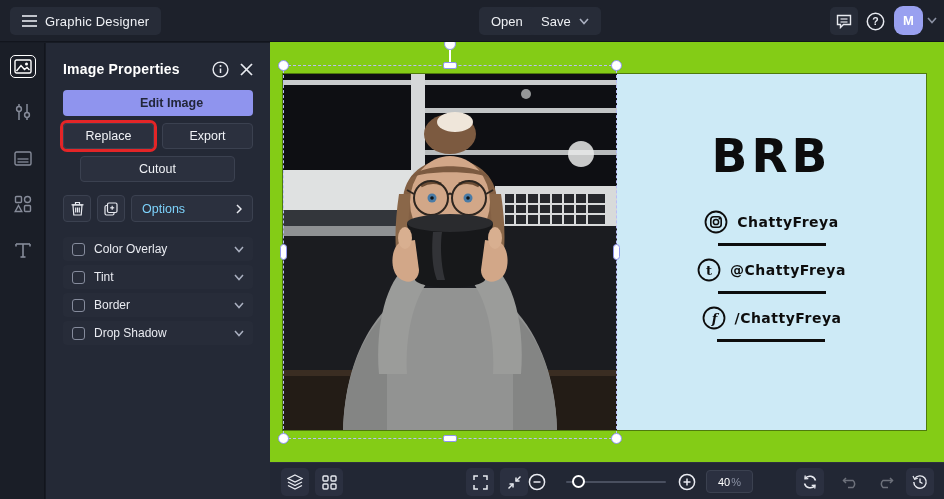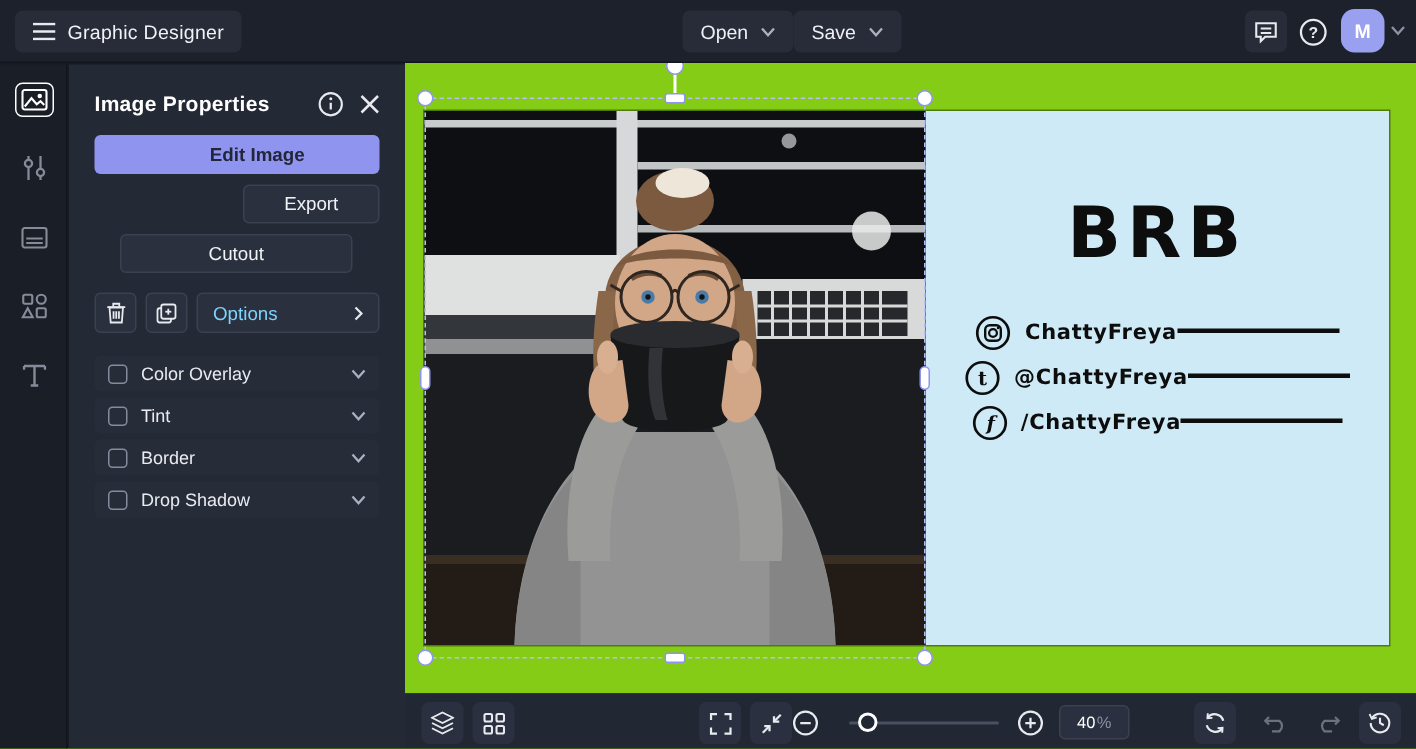--- a/index.html
+++ b/index.html
@@ -18,21 +18,21 @@
     background:#1d212b; border-bottom:1px solid #12151d;
   }
   .tb-box {
     position:absolute; top:7px; height:28px;
     background:#272c38; border-radius:5px;
     display:flex; align-items:center; gap:8px;
     padding:0 12px; cursor:pointer;
   }
   .tb-title-box { left:10px; }
   .tb-title { font-size:13px; color:#f0f2f6; font-weight:400; letter-spacing:.2px; }
-  .tb-open { left:455px;justify-content:center; }
+  .tb-open { left:479px;justify-content:center; }
   .tb-save { left:529px;text-align:right; }
   .tb-btn-label { font-size:13px; color:#eef0f4; }
   .chev { width:10px; height:7px; }
   .tb-icon-btn {
     position:absolute; top:7px; width:28px; height:28px;
     background:#272c38; border-radius:5px;
     display:flex; align-items:center; justify-content:center; cursor:pointer;
   }
   .tb-help { position:absolute; top:7px; width:28px; height:28px; display:flex; align-items:center; justify-content:center; cursor:pointer; }
   .avatar {
@@ -119,21 +119,21 @@
   .design-panel {
     width:309px; height:356px; background:#cdeaf6; flex:none;
     display:flex; flex-direction:column; align-items:center;
   }
   .brb {
     margin-top:58px;
     font-family:"DejaVu Sans", sans-serif;
     font-size:47px; font-weight:900; color:#0d0d0d; letter-spacing:4px; line-height:1;
   }
   .social { margin-top:28px; display:flex; flex-direction:column; align-items:center; }
-  .social-row { display:flex; flex-direction:row; align-items:center; }
+  .social-row { display:flex; flex-direction:column; align-items:center; }
   .social-line { display:flex; align-items:center; gap:9px; height:30px; }
   .handle {
     font-family:"DejaVu Sans", sans-serif;
     font-size:14px; font-weight:bold; color:#0d0d0d; letter-spacing:.5px;
   }
   .rule { width:108px; height:3px; background:#0d0d0d; margin:6px 0 9px 0; }
 
   
   .selection {
     position:absolute; left:13px; top:23px; width:334px; height:374px;
@@ -333,20 +333,23 @@
           <g stroke="#e8eaf0" stroke-width="1.7">
             <line x1="1" y1="1" x2="12" y2="12"></line>
             <line x1="12" y1="1" x2="1" y2="12"></line>
           </g>
         </svg>
     </span>
   </div>
 
   <div class="btn btn-primary btn-edit">
     <span>Edit Image</span>
+  </div>
+  <div class="btn btn-dark btn-replace">
+    <span>Replace</span>
   </div>
   <div class="btn btn-dark btn-export">
     <span>Export</span>
   </div>
   <div class="btn btn-dark btn-cutout">
     <span>Cutout</span>
   </div>
 
   <div class="small-btn sb-trash">
     <span>

